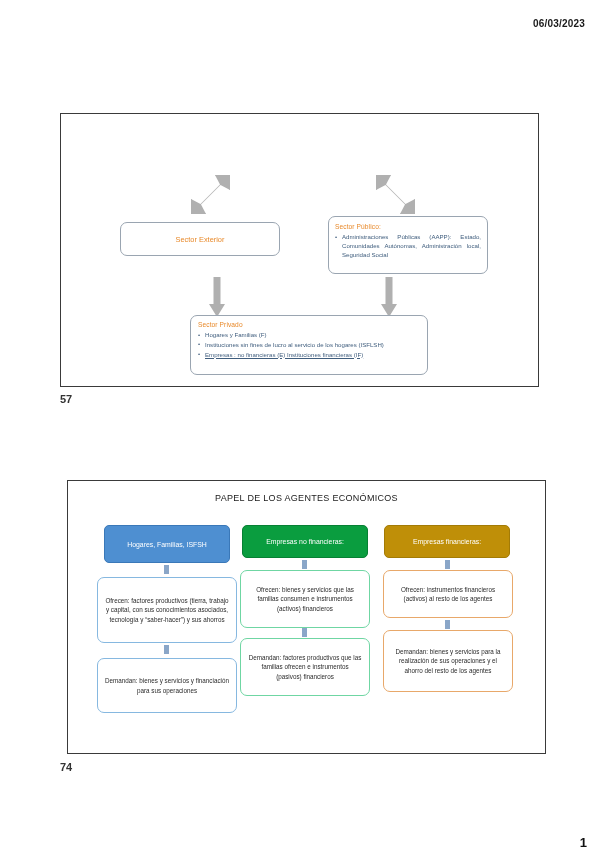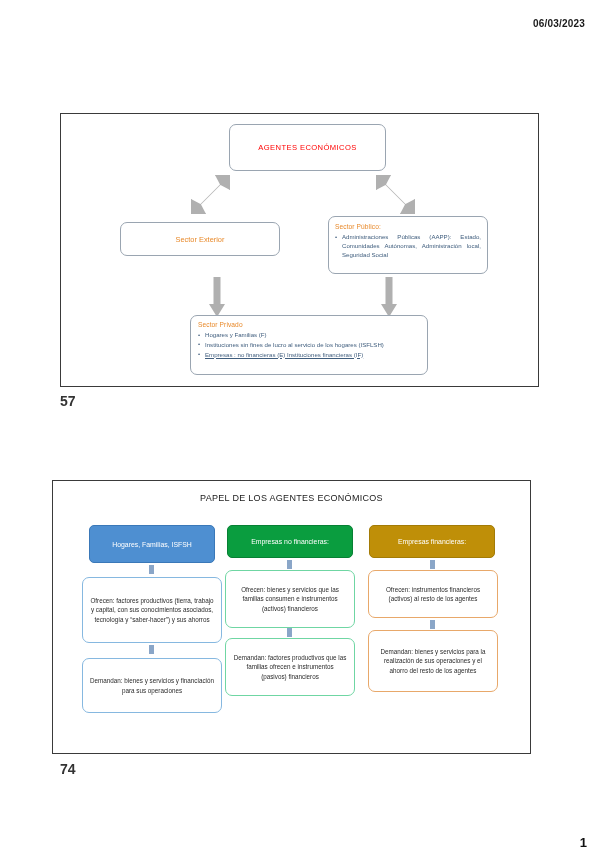--- a/index.html
+++ b/index.html
@@ -37,26 +37,26 @@
     color: #111;
   }
 
   
   .slide {
     position: absolute;
     border: 1px solid #3a3a3a;
     background: #fff;
   }
   #slide-57 { left: 60px; top: 101px; width: 479px; height: 274px; }
-  #slide-58 { left: 52px; top: 468px; width: 479px; height: 274px; }
+  #slide-58 { left: 67px; top: 468px; width: 479px; height: 274px; }
 
   .slide-num {
     position: absolute;
     left: 60px;
-    font-size: 14px;
+    font-size: 11px;
     font-weight: bold;
     color: #333;
   }
   #slide-num-57 { top: 381px; }
   #slide-num-58 { top: 749px; }
 
   
   .box {
     position: absolute;
     border-radius: 7px;
@@ -178,23 +178,20 @@
 </style>
 </head>
 <body>
 
 <div class="page">
 
   <div class="doc-date">06/03/2023</div>
 
   <div class="slide" id="slide-57">
 
-    <div class="box box-outline b-agentes">
-      <span class="label">AGENTES ECONÓMICOS</span>
-    </div>
 
     <div class="arrow" style="left:128px; top:59px;">
       <svg width="46" height="46" viewBox="0 0 46 46">
         <polygon points="41,2 41,17 31.5,12 12,31.5 17,41 2,41 2,26 11.5,31 31,11.5 26,2" fill="#b0b0b0"></polygon>
         <polygon points="41,2 26,2 41,17" fill="#b0b0b0"></polygon>
         <polygon points="2,41 2,26 17,41" fill="#b0b0b0"></polygon>
       </svg>
     </div>
     <div class="arrow" style="left:310px; top:59px;">
       <svg width="46" height="46" viewBox="0 0 46 46">

